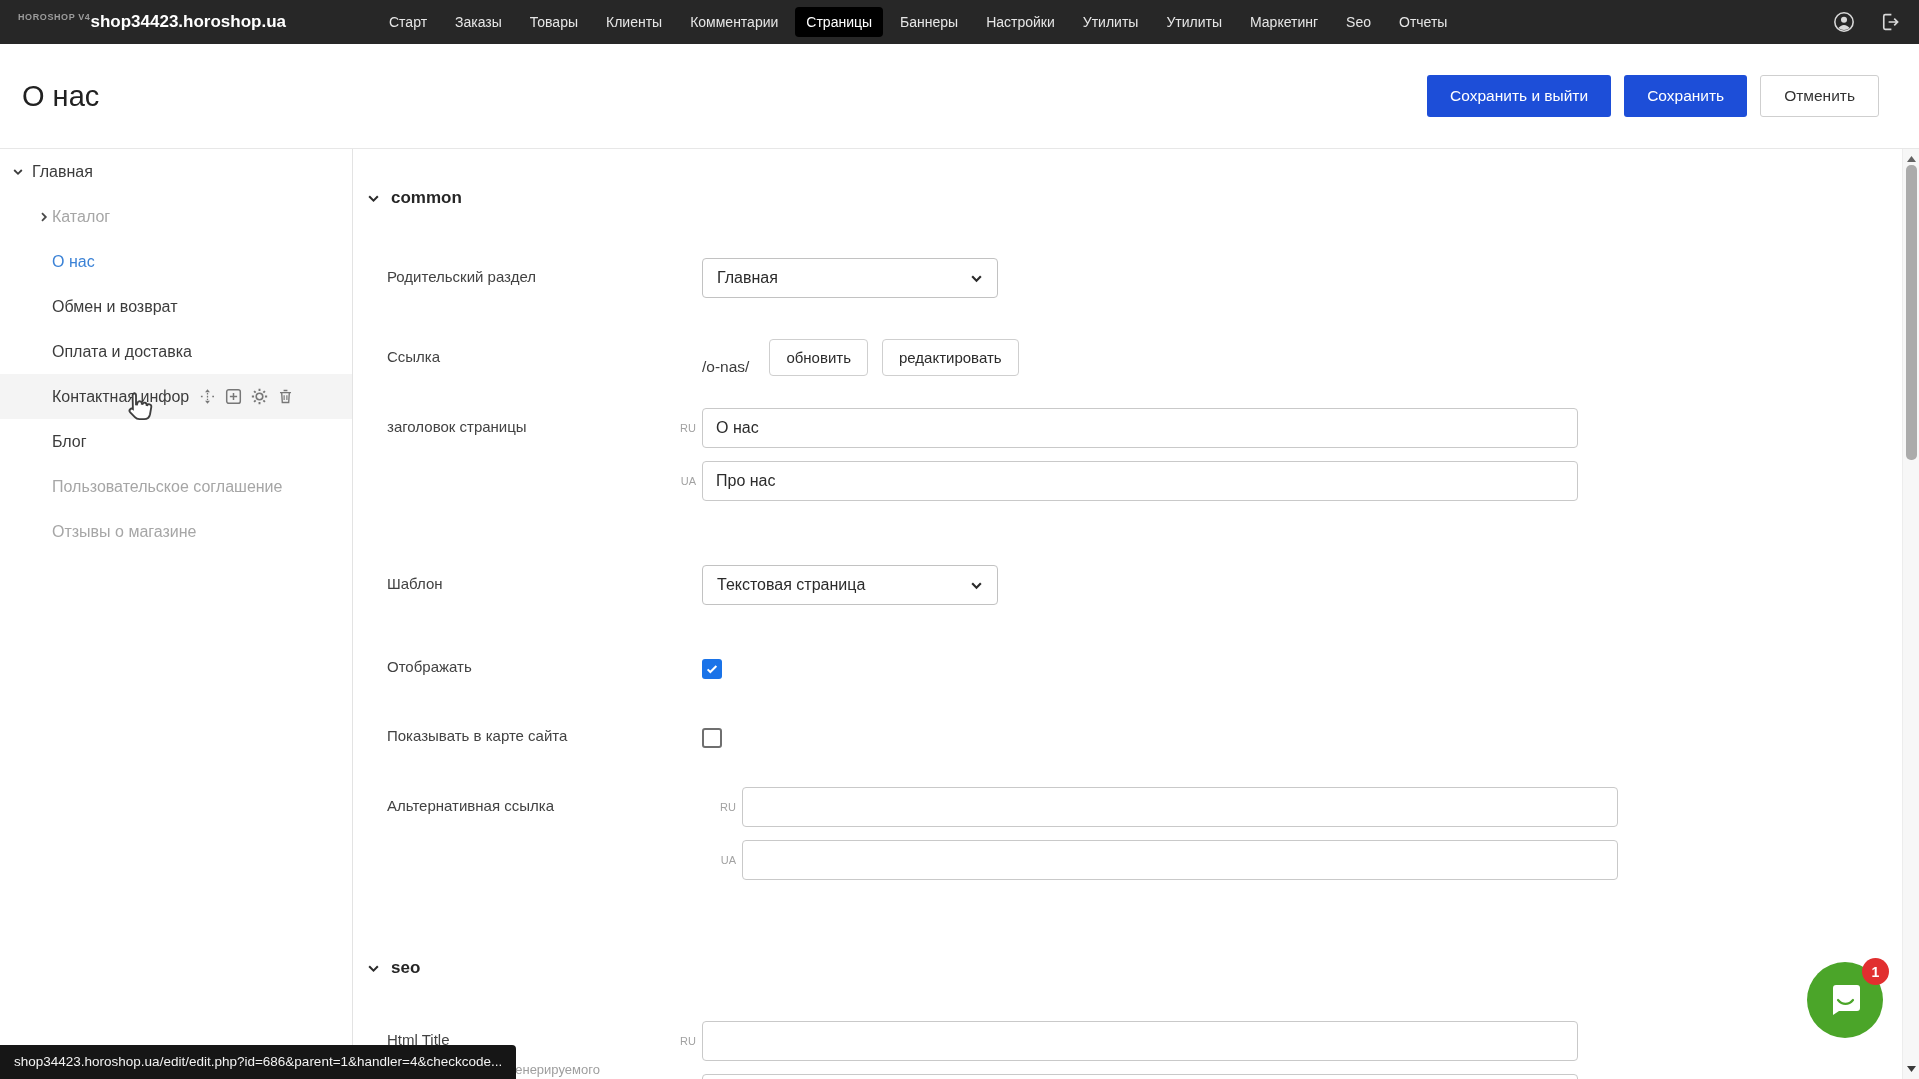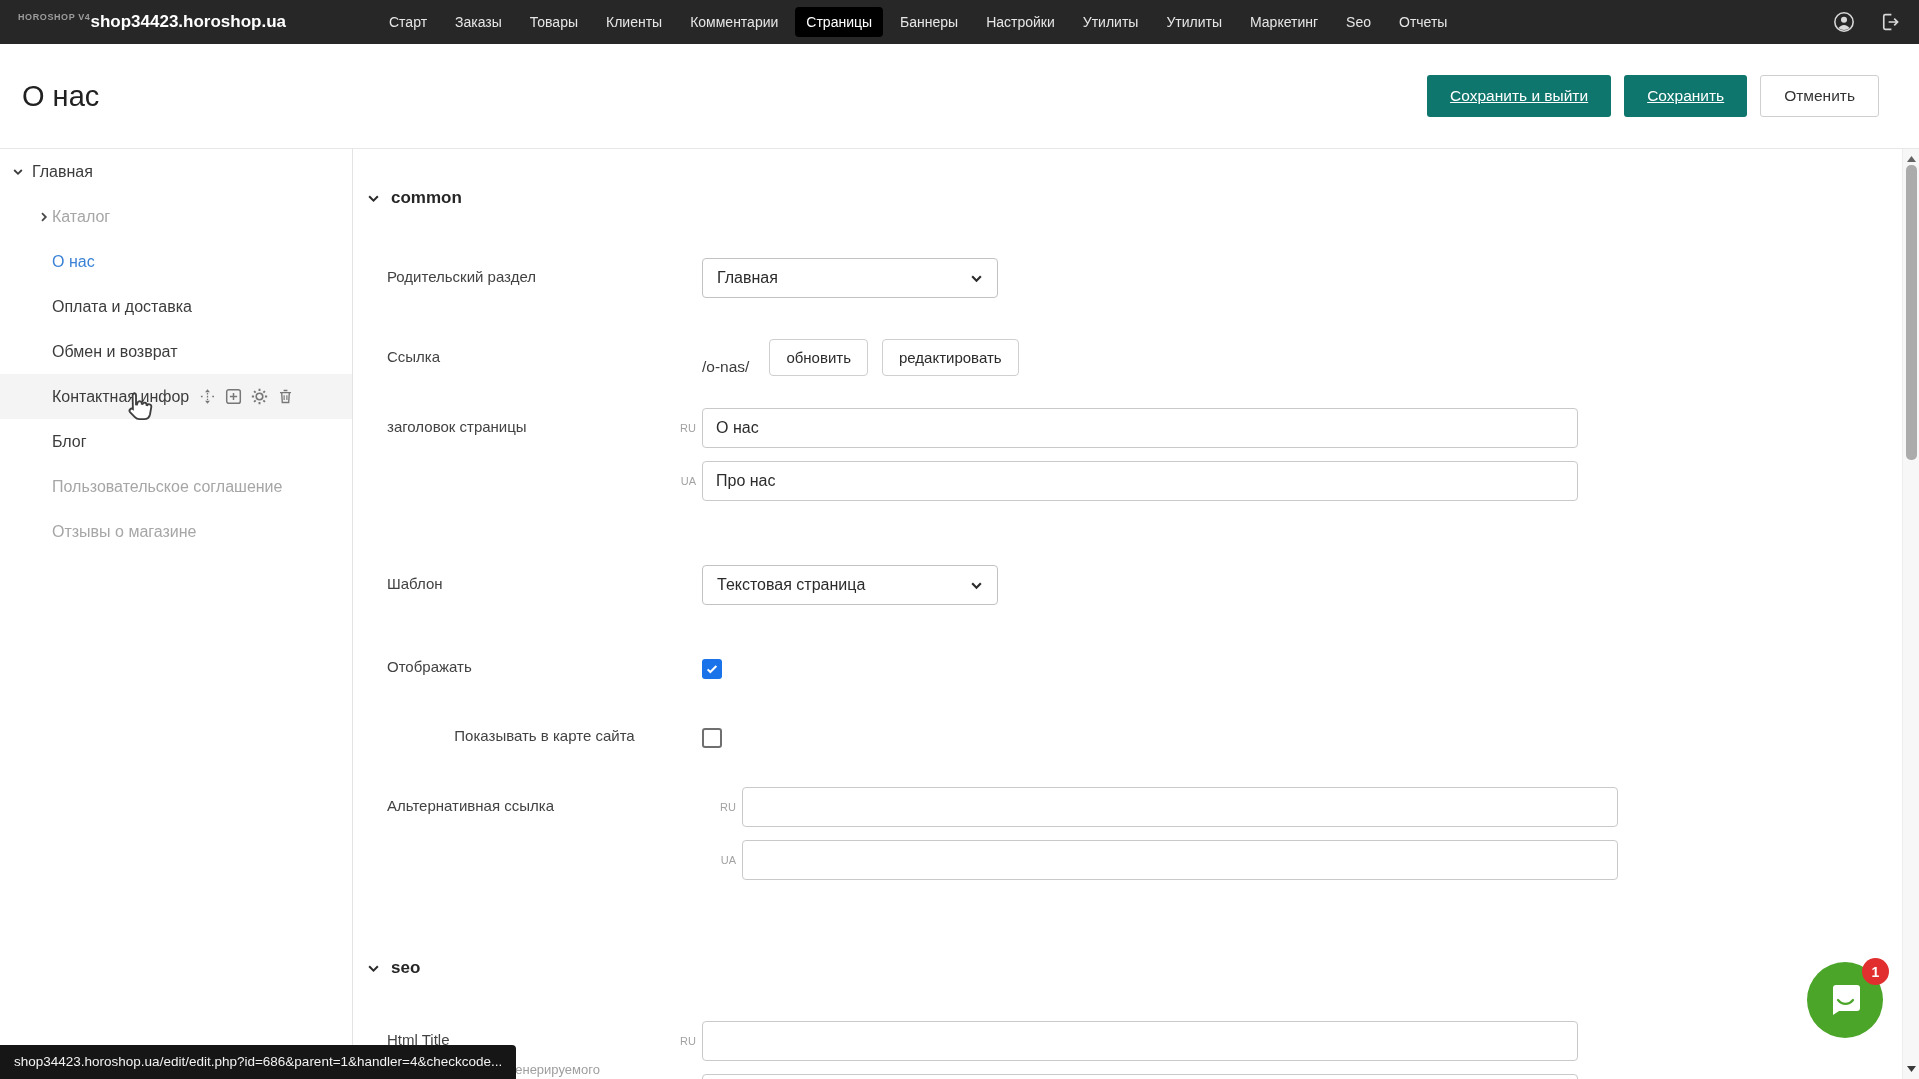--- a/index.html
+++ b/index.html
@@ -16,21 +16,21 @@
   .nav-item.active { background:#000000; color:#fff; }
   .topbar-right { margin-left:auto; display:flex; align-items:center; gap:24px; }
   .tb-icon { width:22px; height:22px; cursor:pointer; }
 
   
   .page-header { height:105px; display:flex; align-items:center; padding:0 40px 0 22px; border-bottom:1px solid #e7e7e7; }
   .page-title { font-size:29px; color:#212121; }
   .header-buttons { margin-left:auto; display:flex; gap:13px; }
   .btn { height:42px; border-radius:3px; font-size:15.5px; padding:0 23px; cursor:pointer; border:none;
          font-family:inherit; display:flex; align-items:center; }
-  .btn.primary { background:#0f766e; color:#fff;text-decoration:underline; }
+  .btn.primary { background:#1d4ed8; color:#fff; }
   .btn.ghost { background:#fff; color:#333; border:1px solid #cfcfcf; }
 
   
   .page-body { display:flex; height:930px; position:relative; }
   .sidebar { width:353px; flex-shrink:0; border-right:1px solid #e3e3e3; position:relative; }
   .tree-item { height:45px; display:flex; align-items:center; font-size:16px; color:#3c3c3c;
                padding-left:12px; cursor:pointer; position:relative; }
   .tree-item .chev { width:12px; height:12px; margin-right:8px; flex-shrink:0; }
   .tree-item.child { padding-left:52px; }
   .tree-item.child .chev { position:absolute; left:38px; margin:0; }
@@ -65,21 +65,21 @@
   .checkbox { width:20px; height:20px; border-radius:3px; cursor:pointer; margin-top:1px; }
   .checkbox.checked { background:#1a73e8; display:flex; align-items:center; justify-content:center; }
   .checkbox.unchecked { background:#fff; border:2px solid #6f6f6f; }
 
   
   .r-parent { margin-top:48px; }
   .r-link { margin-top:40px; }
   .r-ptitle { margin-top:32px; }
   .r-template { margin-top:51px; }
   .r-display { margin-top:53px; }
-  .r-sitemap { margin-top:48px;text-align:center; }
+  .r-sitemap { margin-top:48px; }
   .r-altlink { margin-top:39px;gap:40px; }
   .seo-head { margin-top:63px; }
   .r-htitle { margin-top:41px; }
 
   
   .status-tooltip { position:absolute; left:0; bottom:0; background:#161616; color:#f2f2f2;
                     font-size:13.5px; padding:9px 14px 10px; border-radius:0 4px 0 0; z-index:20; white-space:nowrap; }
   .chat-widget { position:absolute; right:36px; bottom:41px; width:76px; height:76px; border-radius:50%;
                  background:#4ba529; cursor:pointer; z-index:15; display:flex; align-items:center; justify-content:center; }
   .chat-badge { position:absolute; top:-4px; right:-6px; width:27px; height:27px; border-radius:50%;
@@ -148,24 +148,24 @@
     <div class="tree-item child dim">
       <svg class="chev" viewBox="0 0 12 12" fill="none" stroke="#4a4a4a" stroke-width="1.8">
           <path d="M4 2.2l3.8 3.8L4 9.8"></path>
         </svg>
       <span>Каталог</span>
     </div>
     <div class="tree-item child selected">
       <span>О нас</span>
     </div>
     <div class="tree-item child">
+      <span>Обмен и возврат</span>
+    </div>
+    <div class="tree-item child">
       <span>Оплата и доставка</span>
-    </div>
-    <div class="tree-item child">
-      <span>Обмен и возврат</span>
     </div>
     <div class="tree-item child hovered">
       <span>Контактная инфор</span>
       <span class="row-actions">
         <svg viewBox="0 0 16 16">
           <path d="M8 1.2l2.3 2.7H5.7L8 1.2zM8 14.8l-2.3-2.7h4.6L8 14.8z" fill="#777"></path>
           <path d="M8 4.6v6.8M1.8 8h1.7M12.5 8h1.7" stroke="#777" stroke-width="1.2" stroke-dasharray="1.6 1.2"></path>
         </svg>
         <svg viewBox="0 0 16 16" fill="none" stroke="#777" stroke-width="1.4">
           <rect x="1.6" y="1.6" width="12.8" height="12.8" rx="2"></rect>

